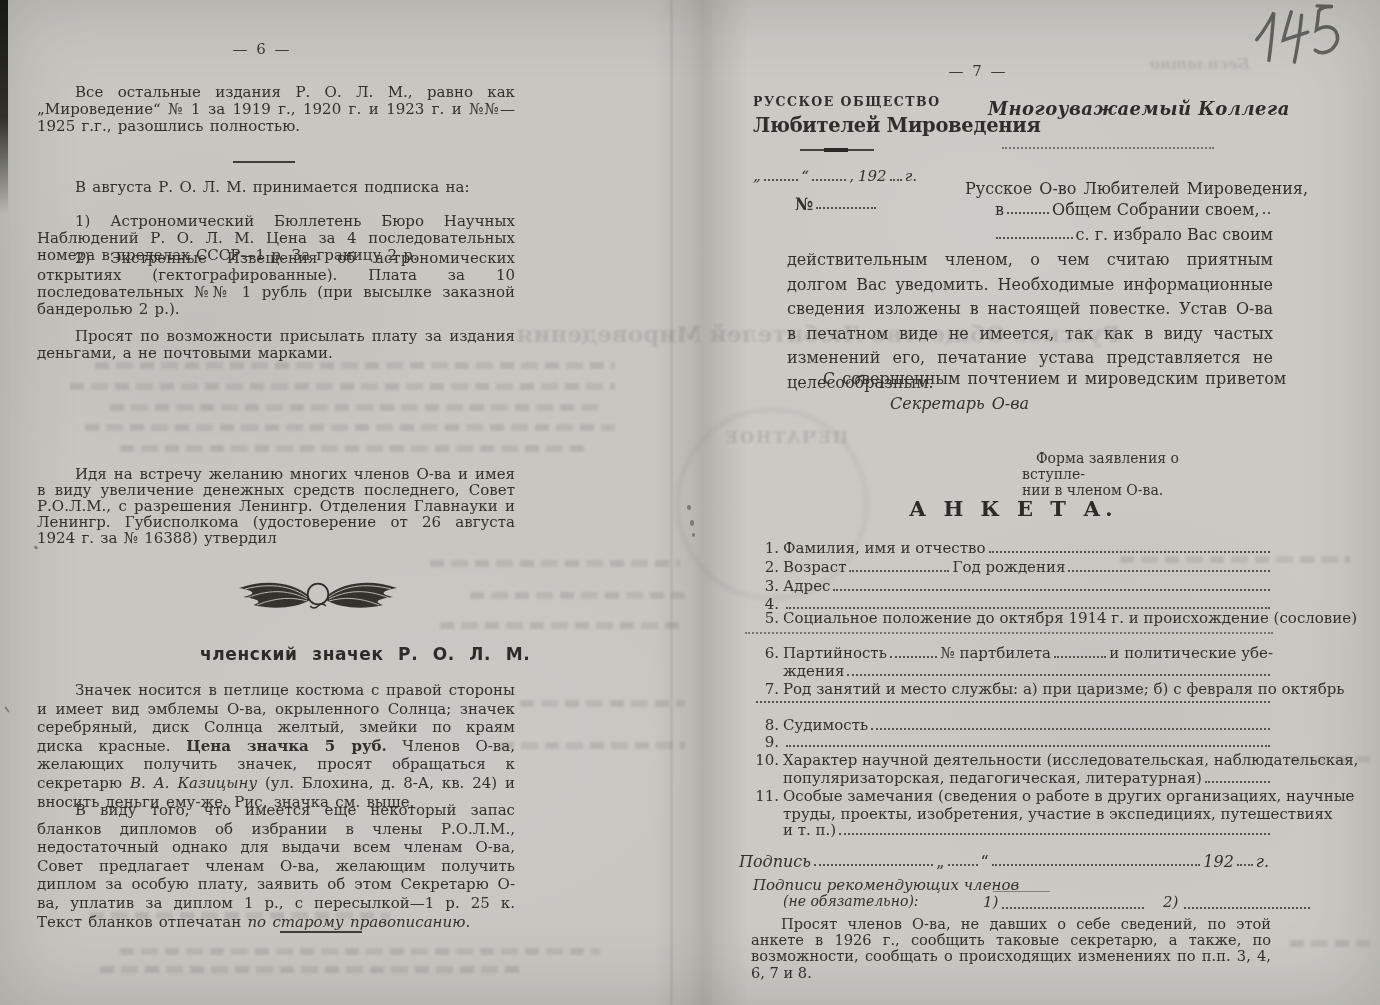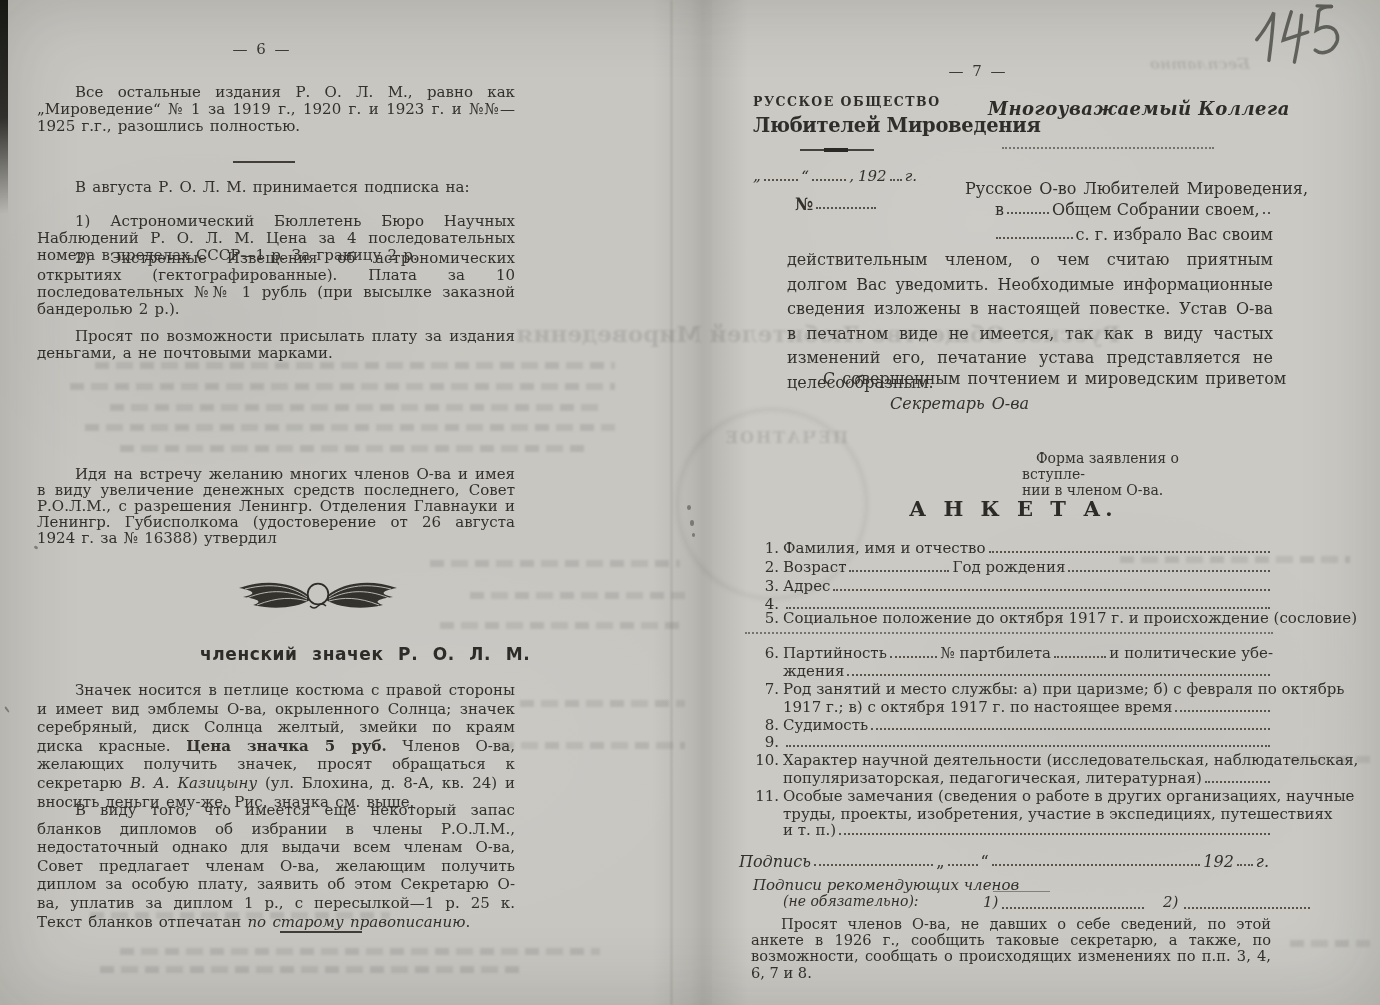--- a/index.html
+++ b/index.html
@@ -234,41 +234,40 @@
   <span class="anum">3.</span>
   <span>Адрес</span>
   <span class="fd"></span>
 </div>
 <div class="arow" style="top:596px;">
   <span class="anum">4.</span>
   <span class="fd"></span>
 </div>
 <div class="arow" style="top:610px;">
   <span class="anum">5.</span>
-  <span>Социальное положение до октября 1917 г. и происхождение (сословие)</span>
+  <span>Социальное положение до октября 1914 г. и происхождение (сословие)</span>
 </div>
 <div class="dotline" style="left:745px;top:632px;width:528px;"></div>
 <div class="arow" style="top:645px;">
   <span class="anum">6.</span>
   <span>Партийность</span>
   <span class="fd"></span>
   <span>№ партбилета</span>
   <span class="fd" style="flex:1.1 1 auto;"></span>
   <span>и политические убе-</span>
 </div>
 <div class="arow" style="top:663px;">
   <span class="acont">ждения</span>
   <span class="fd"></span>
 </div>
 <div class="arow" style="top:681px;">
   <span class="anum">7.</span>
   <span>Род занятий и место службы: а) при царизме; б) с февраля по октябрь</span>
 </div>
 <div class="arow" style="top:699px;">
-  <span class="acont">1917 г.; в) с октября 1917 г. по настоящее время</span>
   <span class="fd"></span>
 </div>
 <div class="arow" style="top:717px;">
   <span class="anum">8.</span>
   <span>Судимость</span>
   <span class="fd"></span>
 </div>
 <div class="arow" style="top:734px;">
   <span class="anum">9.</span>
   <span class="fd"></span>

